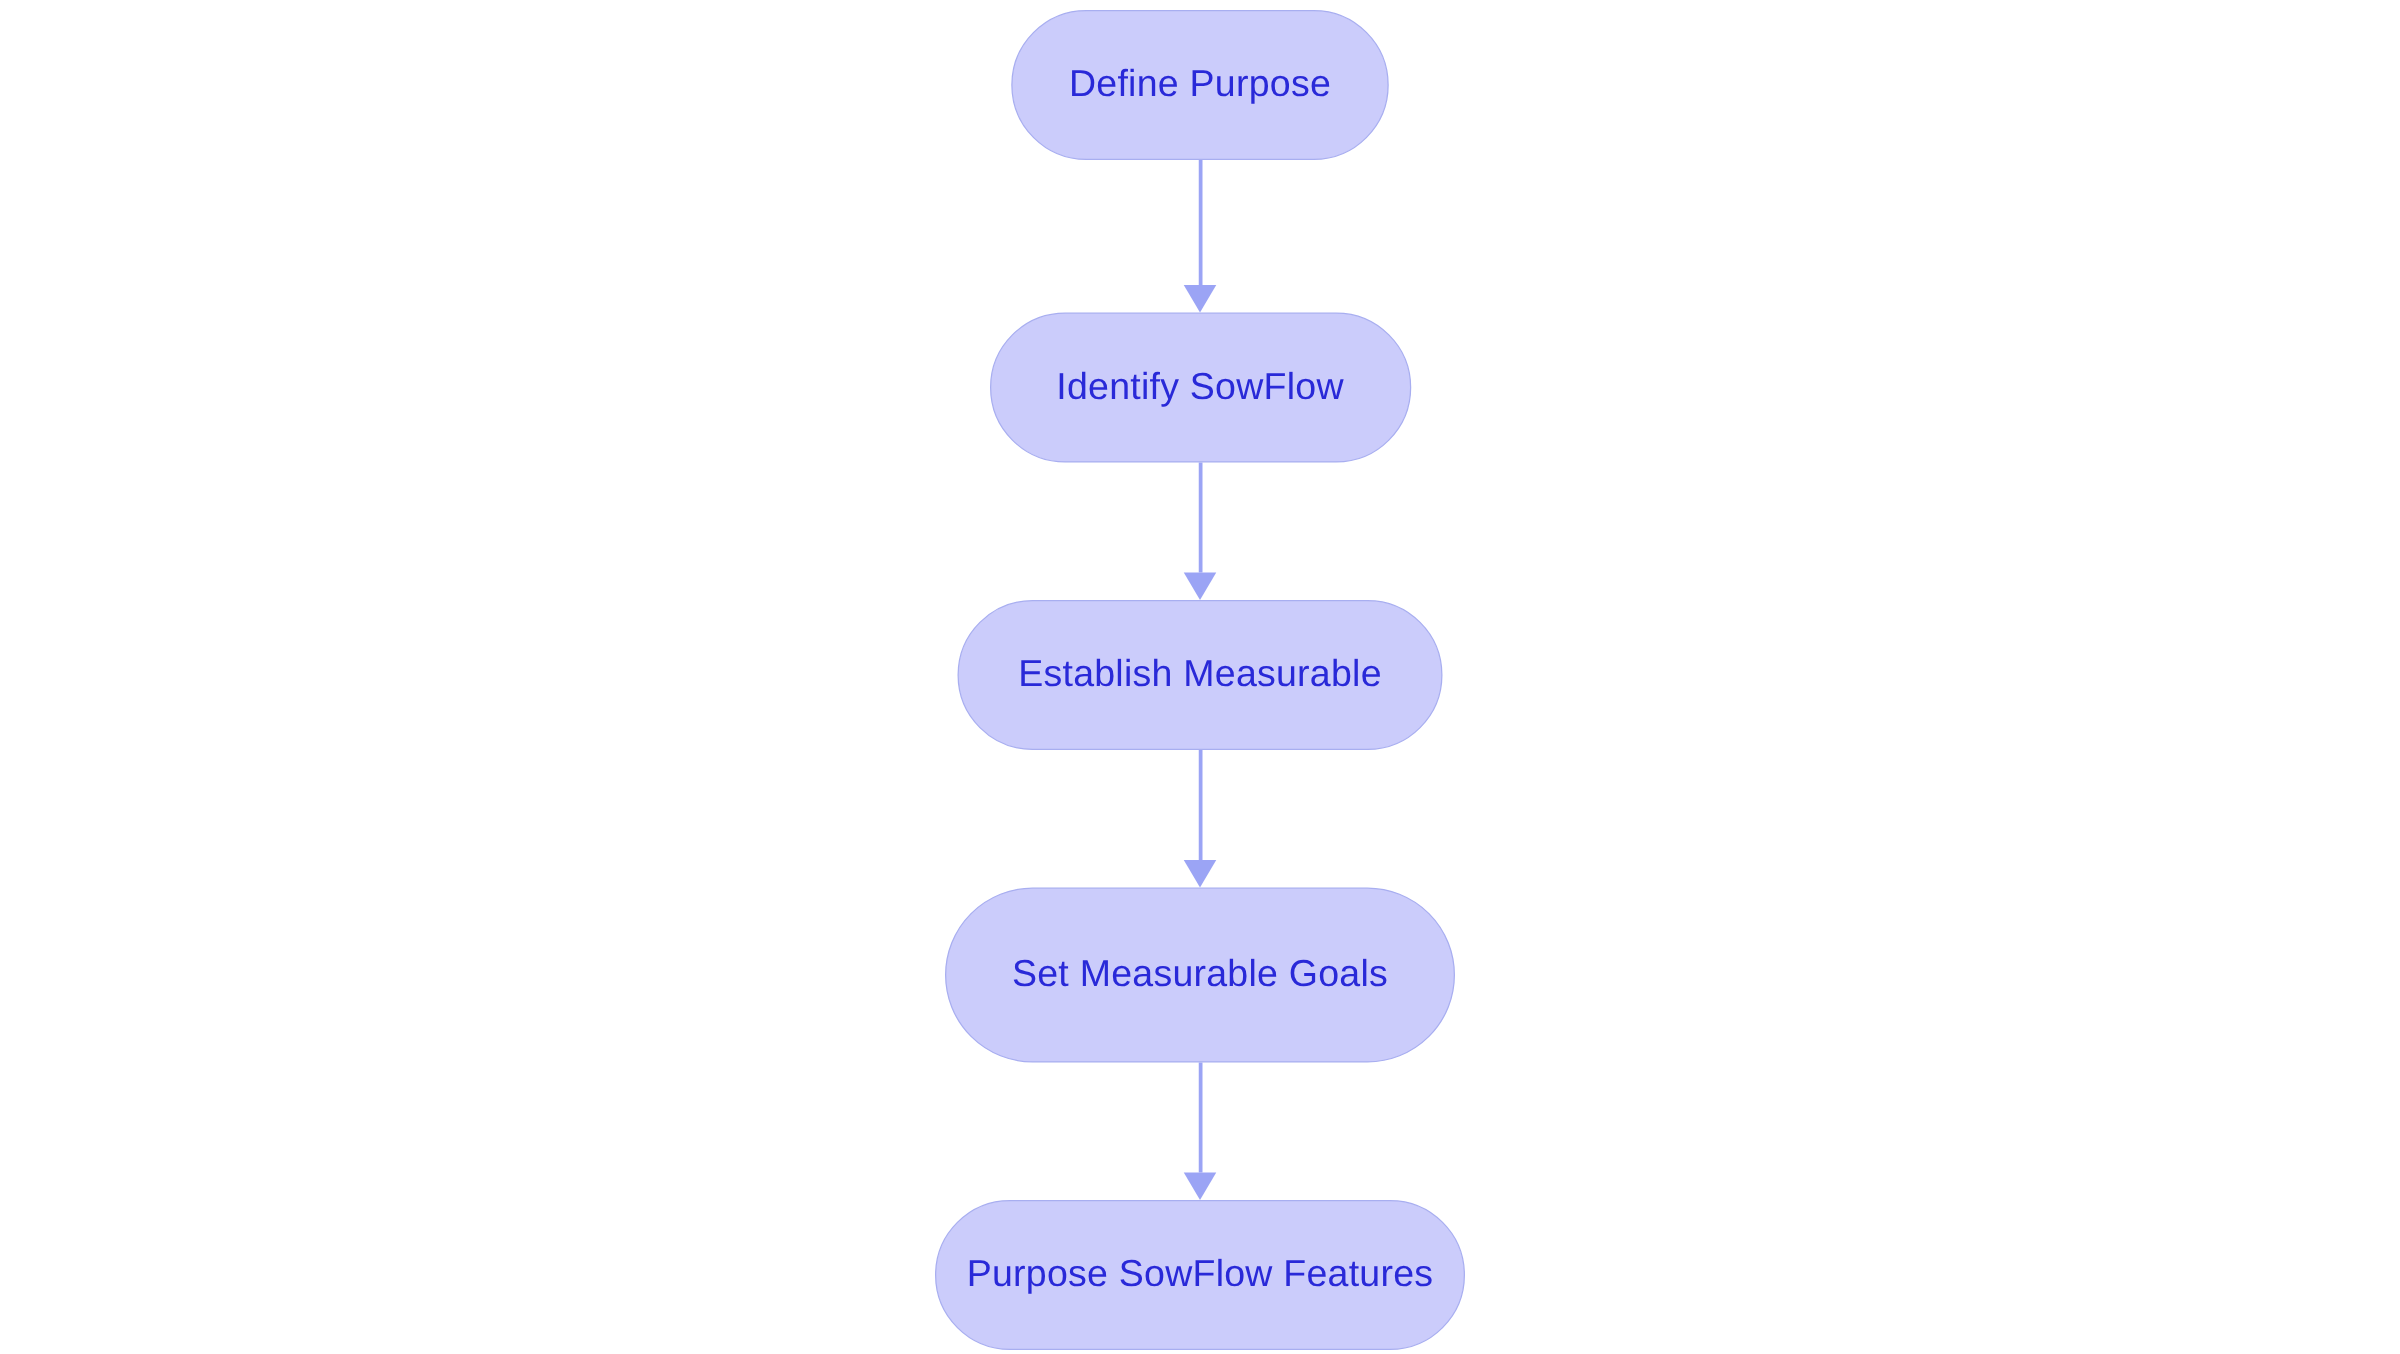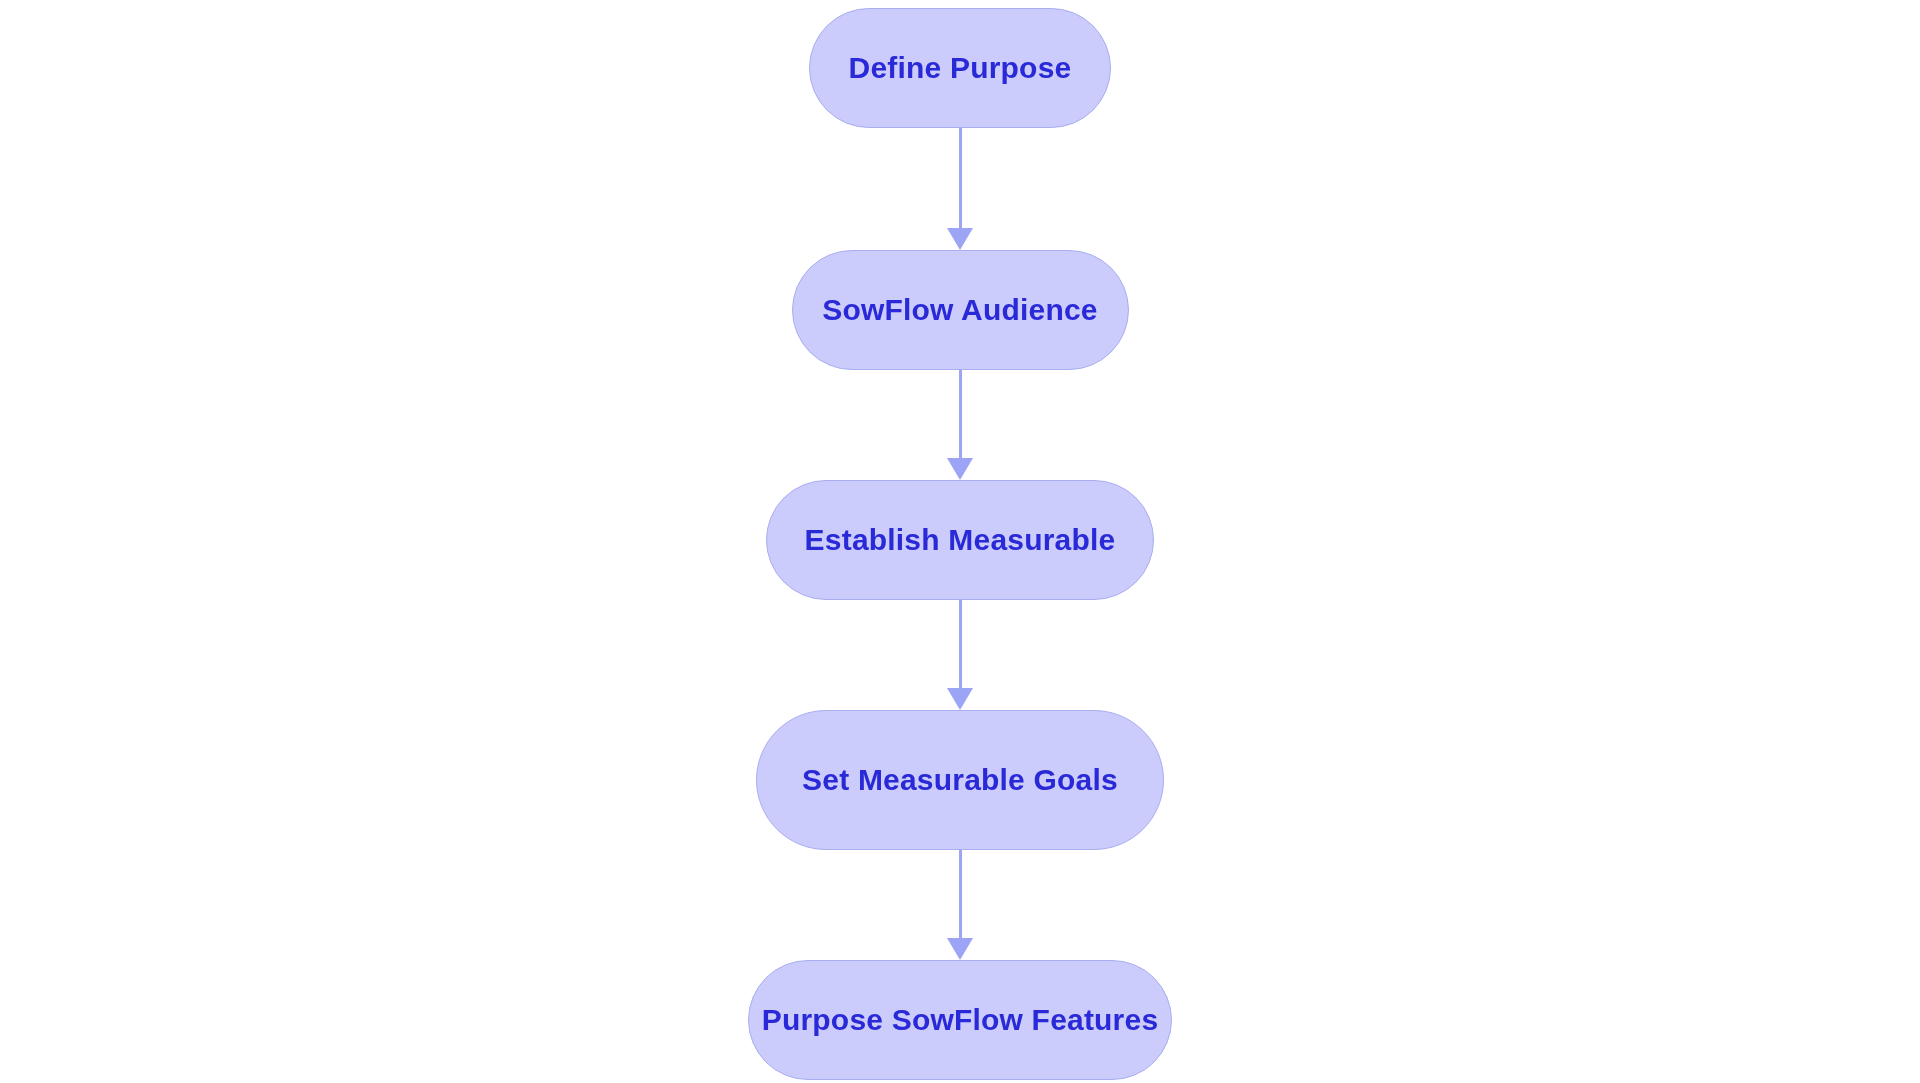--- a/index.html
+++ b/index.html
@@ -41,21 +41,21 @@
     justify-content: center;
     background: #cbccfb;
     border: 1.6px solid #a8aef0;
     border-radius: 9999px;
     color: #2929d8;
     white-space: nowrap;
     user-select: none;
   }
   .node-label {
     font-size: 30px;
-    font-weight: 700;
+    font-weight: 400;
     letter-spacing: 0.2px;
     line-height: 1;
     color: #2929d8;
   }
 
   
   .node-0 { width: 302px; height: 120px; }
   .node-1 { width: 337px; height: 120px; }
   .node-2 { width: 388px; height: 120px; }
   .node-3 { width: 408px; height: 140px; align-items: center; }
@@ -102,21 +102,21 @@
     <div class="node node-0">
       <span class="node-label">Define Purpose</span>
     </div>
 
     <div class="connector gap-0">
       <div class="connector-line"></div>
       <div class="connector-head"></div>
     </div>
 
     <div class="node node-1">
-      <span class="node-label">SowFlow Audience</span>
+      <span class="node-label">Identify SowFlow</span>
     </div>
 
     <div class="connector gap-1">
       <div class="connector-line"></div>
       <div class="connector-head"></div>
     </div>
 
     <div class="node node-2">
       <span class="node-label">Establish Measurable</span>
     </div>

